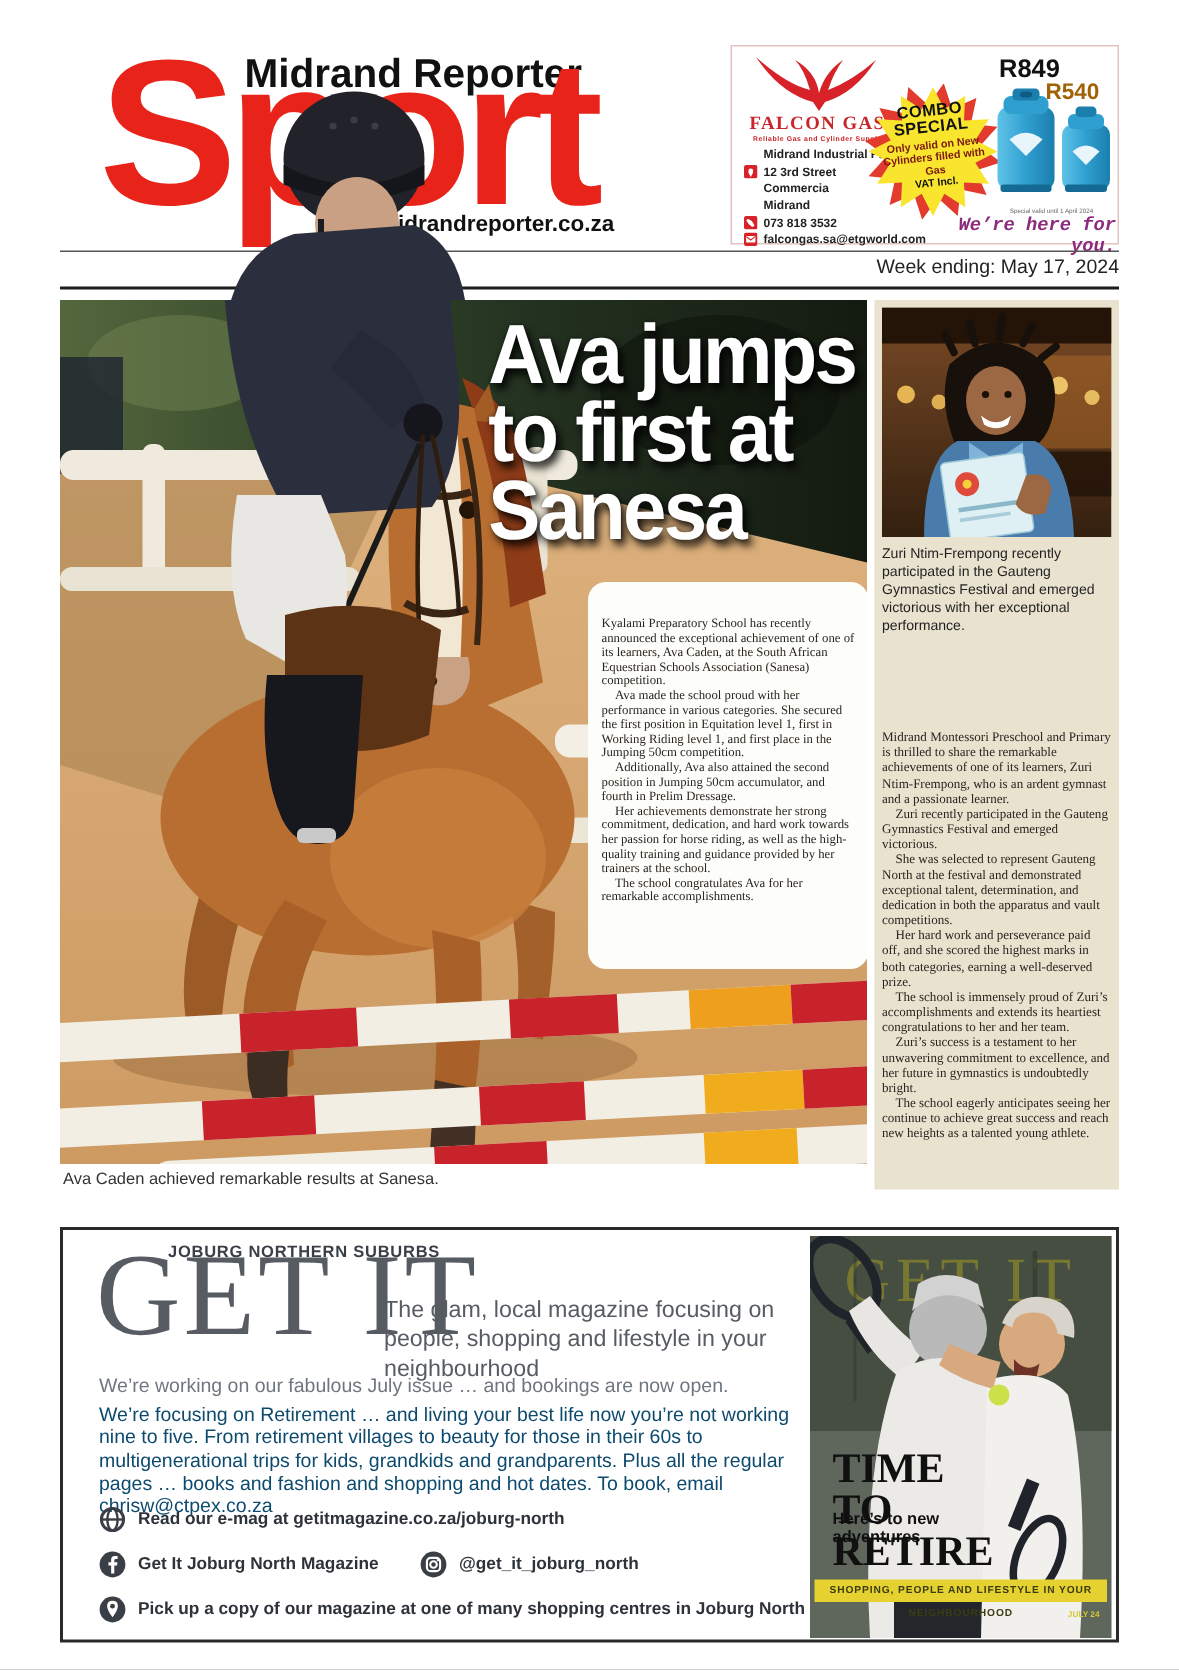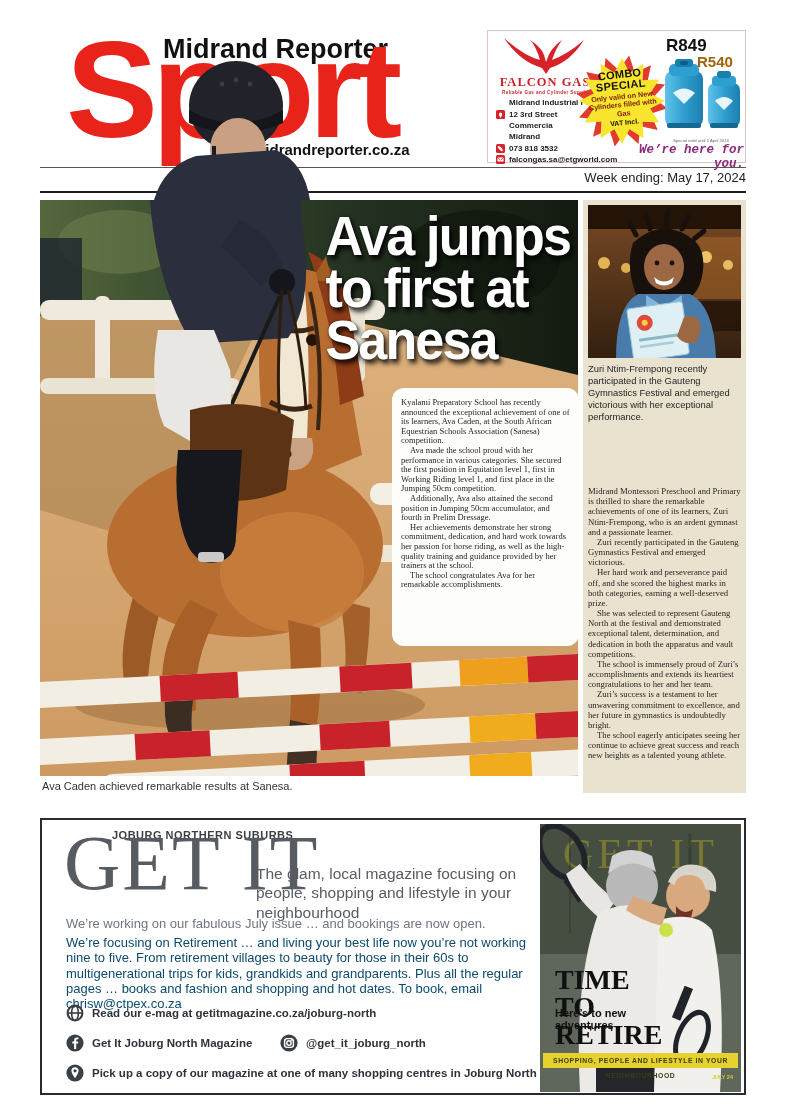--- a/index.html
+++ b/index.html
@@ -50,21 +50,21 @@
             font-family:Liberation Mono, monospace; font-style:italic; font-weight:bold;
             font-size:12.5px; color:#8c2a7d; }
 
   
   .hero { left:40px; top:200px; width:538px; height:576px; overflow:hidden; background:#d9ad7b; }
   .hero-headline { position:absolute; top:10px; right:8px; text-align:left; z-index:3; }
   .hero-headline div { font-size:56px; line-height:52px; font-weight:bold; color:#fff;
                        letter-spacing:-2px; transform:scaleX(.93); transform-origin:right;
                        text-shadow:3px 4px 6px rgba(0,0,0,.9), 0 0 3px rgba(0,0,0,.5); }
   .article-box { position:absolute; left:352px; top:188px; width:187px; height:258px;
-                 background:#fdfdfa; border-radius:12px; padding:10px 9px; z-index:3;
+                 background:#fdfdfa; border-radius:12px; padding:23px 9px; z-index:3;
                  font-family:"Liberation Serif", serif; font-size:8.5px; line-height:1.13; color:#2a2520; }
   .article-box p + p { text-indent:9px; }
   .hero-caption { left:42px; top:780px; font-size:11px; color:#333; }
 
   
   .side-col { left:583px; top:200px; width:163px; height:593px; background:#e9e2cf; }
   .side-photo { position:absolute; left:5px; top:5px; }
   .side-caption { position:absolute; left:5px; top:163px; width:153px; font-size:9.4px;
                   line-height:1.28; color:#1f1f1f; }
   .side-headline { position:absolute; left:5px; top:222px; font-size:26.5px; line-height:1.06;
@@ -339,22 +339,22 @@
           <circle cx="58" cy="116" r="3" fill="#f5d23a"></circle>
         <rect x="50" y="131" width="40" height="3" fill="#8ab8c8"></rect>
         <rect x="50" y="138" width="34" height="2.5" fill="#a8ccd8"></rect>
       </g>
       <path d="M96,112 q15,-4 17,10 l-4,15 q-14,4 -20,-6 Z" fill="#9c6844"></path>
     </svg>
     <div class="side-caption">Zuri Ntim-Frempong recently participated in the Gauteng Gymnastics Festival and emerged victorious with her exceptional performance.</div>
     <div class="side-body">
       <p>Midrand Montessori Preschool and Primary is thrilled to share the remarkable achievements of one of its learners, Zuri Ntim-Frempong, who is an ardent gymnast and a passionate learner.</p>
       <p>Zuri recently participated in the Gauteng Gymnastics Festival and emerged victorious.</p>
+      <p>She was selected to represent Gauteng North at the festival and demonstrated exceptional talent, determination, and dedication in both the apparatus and vault competitions.</p>
       <p>Her hard work and perseverance paid off, and she scored the highest marks in both categories, earning a well-deserved prize.</p>
-      <p>She was selected to represent Gauteng North at the festival and demonstrated exceptional talent, determination, and dedication in both the apparatus and vault competitions.</p>
       <p>The school is immensely proud of Zuri’s accomplishments and extends its heartiest congratulations to her and her team.</p>
       <p>Zuri’s success is a testament to her unwavering commitment to excellence, and her future in gymnastics is undoubtedly bright.</p>
       <p>The school eagerly anticipates seeing her continue to achieve great success and reach new heights as a talented young athlete.</p>
     </div>
   </div>
 
   <div class="abs mag-ad">
     <div class="mag-kicker">JOBURG NORTHERN SUBURBS</div>
     <div class="mag-logo">GET IT</div>
     <div class="mag-tagline">The glam, local magazine focusing on people, shopping and lifestyle in your neighbourhood</div>

